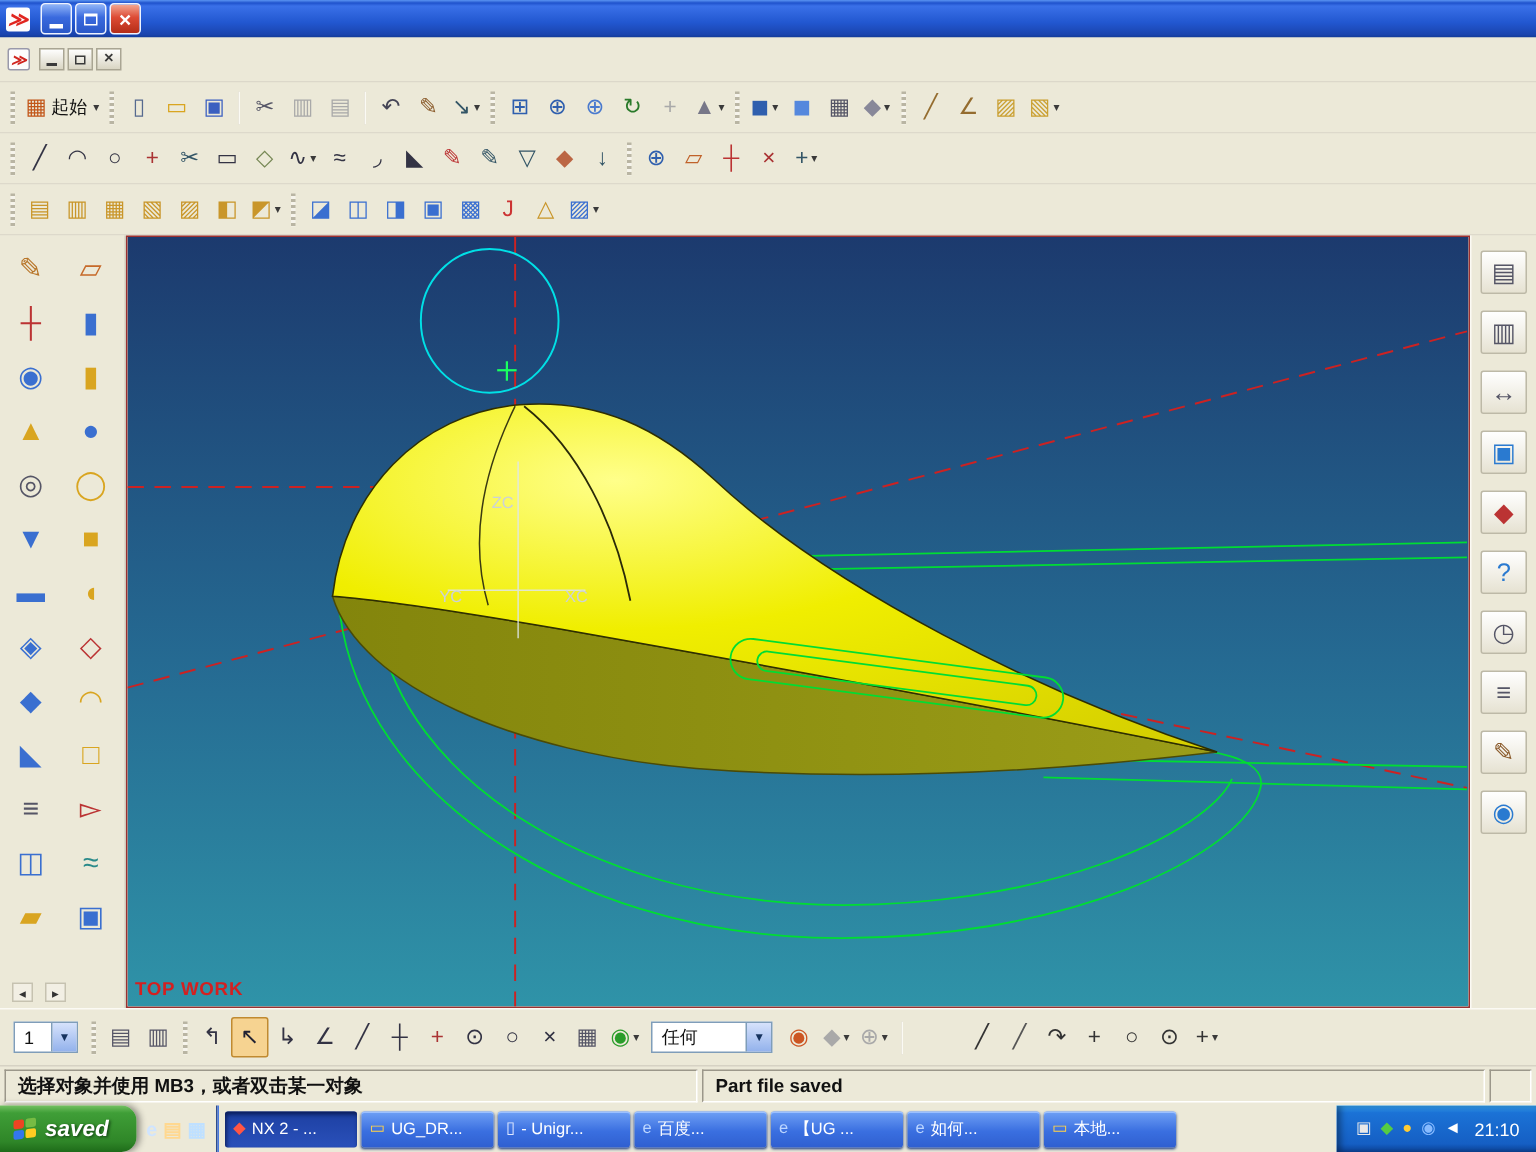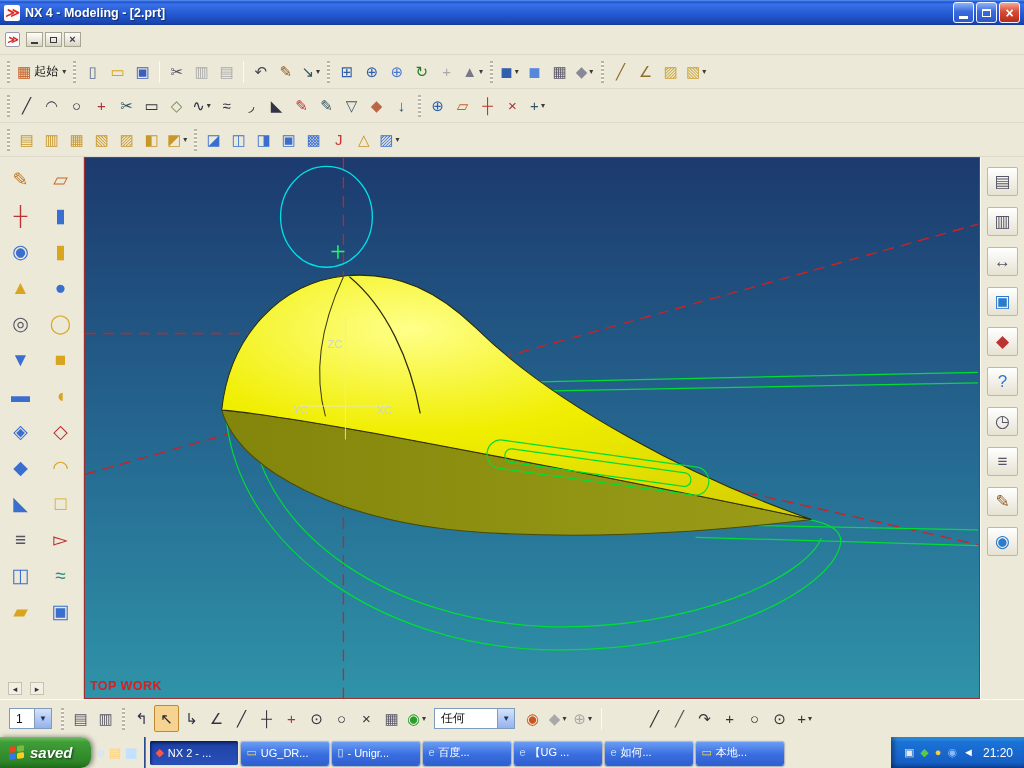--- a/index.html
+++ b/index.html
@@ -97,21 +97,20 @@
   .tray-ico{font-size:11px;line-height:1}
   #clock{font-size:12px;margin-left:3px}
 </style>
 </head>
 <body>
 
 <div id="screen">
 
   <div id="titlebar">
     <span id="app-icon">≫</span>
-    <span id="title-text">NX 4 - Modeling - [2.prt]</span>
     <div id="win-controls" style="display:flex">
       <div class="wbtn">
           <span class="g-min"></span>
         </div>
       <div class="wbtn">
           <span class="g-res"></span>
         </div>
       <div class="wbtn close">
           <span class="g-clo">×</span>
         </div>
@@ -619,20 +618,25 @@
         <div class="tbtn">
           <span class="gly" style="color: rgb(51, 51, 51);">⊙</span>
         </div>
         <div class="tbtn">
           <span class="gly" style="color: rgb(51, 51, 51);">+</span>
           <span class="dd">▾</span>
         </div>
       </div>
   </div>
 
+  <div id="statusbar">
+    <div class="scell" id="scell-prompt">选择对象并使用 MB3，或者双击某一对象</div>
+    <div class="scell" id="scell-info">Part file saved</div>
+    <div class="scell" id="scell-extra"></div>
+  </div>
 
   <div id="taskbar">
     <div id="start-btn">
       <span id="start-flag">
           <span style="background: rgb(238, 68, 34);"></span>
           <span style="background: rgb(119, 187, 68);"></span>
           <span style="background: rgb(51, 119, 238);"></span>
           <span style="background: rgb(255, 204, 34);"></span>
         </span>
       <span>saved</span>
@@ -673,17 +677,17 @@
         </div>
       </div>
     <div id="tray">
       <span id="tray-icons" style="display:flex;gap:6px;align-items:center">
           <span class="tray-ico" style="color: rgb(232, 232, 232);">▣</span>
           <span class="tray-ico" style="color: rgb(85, 204, 68);">◆</span>
           <span class="tray-ico" style="color: rgb(255, 204, 51);">●</span>
           <span class="tray-ico" style="color: rgb(136, 187, 255);">◉</span>
           <span class="tray-ico" style="color: rgb(255, 255, 255);">◄</span>
         </span>
-      <span id="clock">21:20</span>
+      <span id="clock">21:10</span>
     </div>
   </div>
 
 </div>
 
 </body></html>

